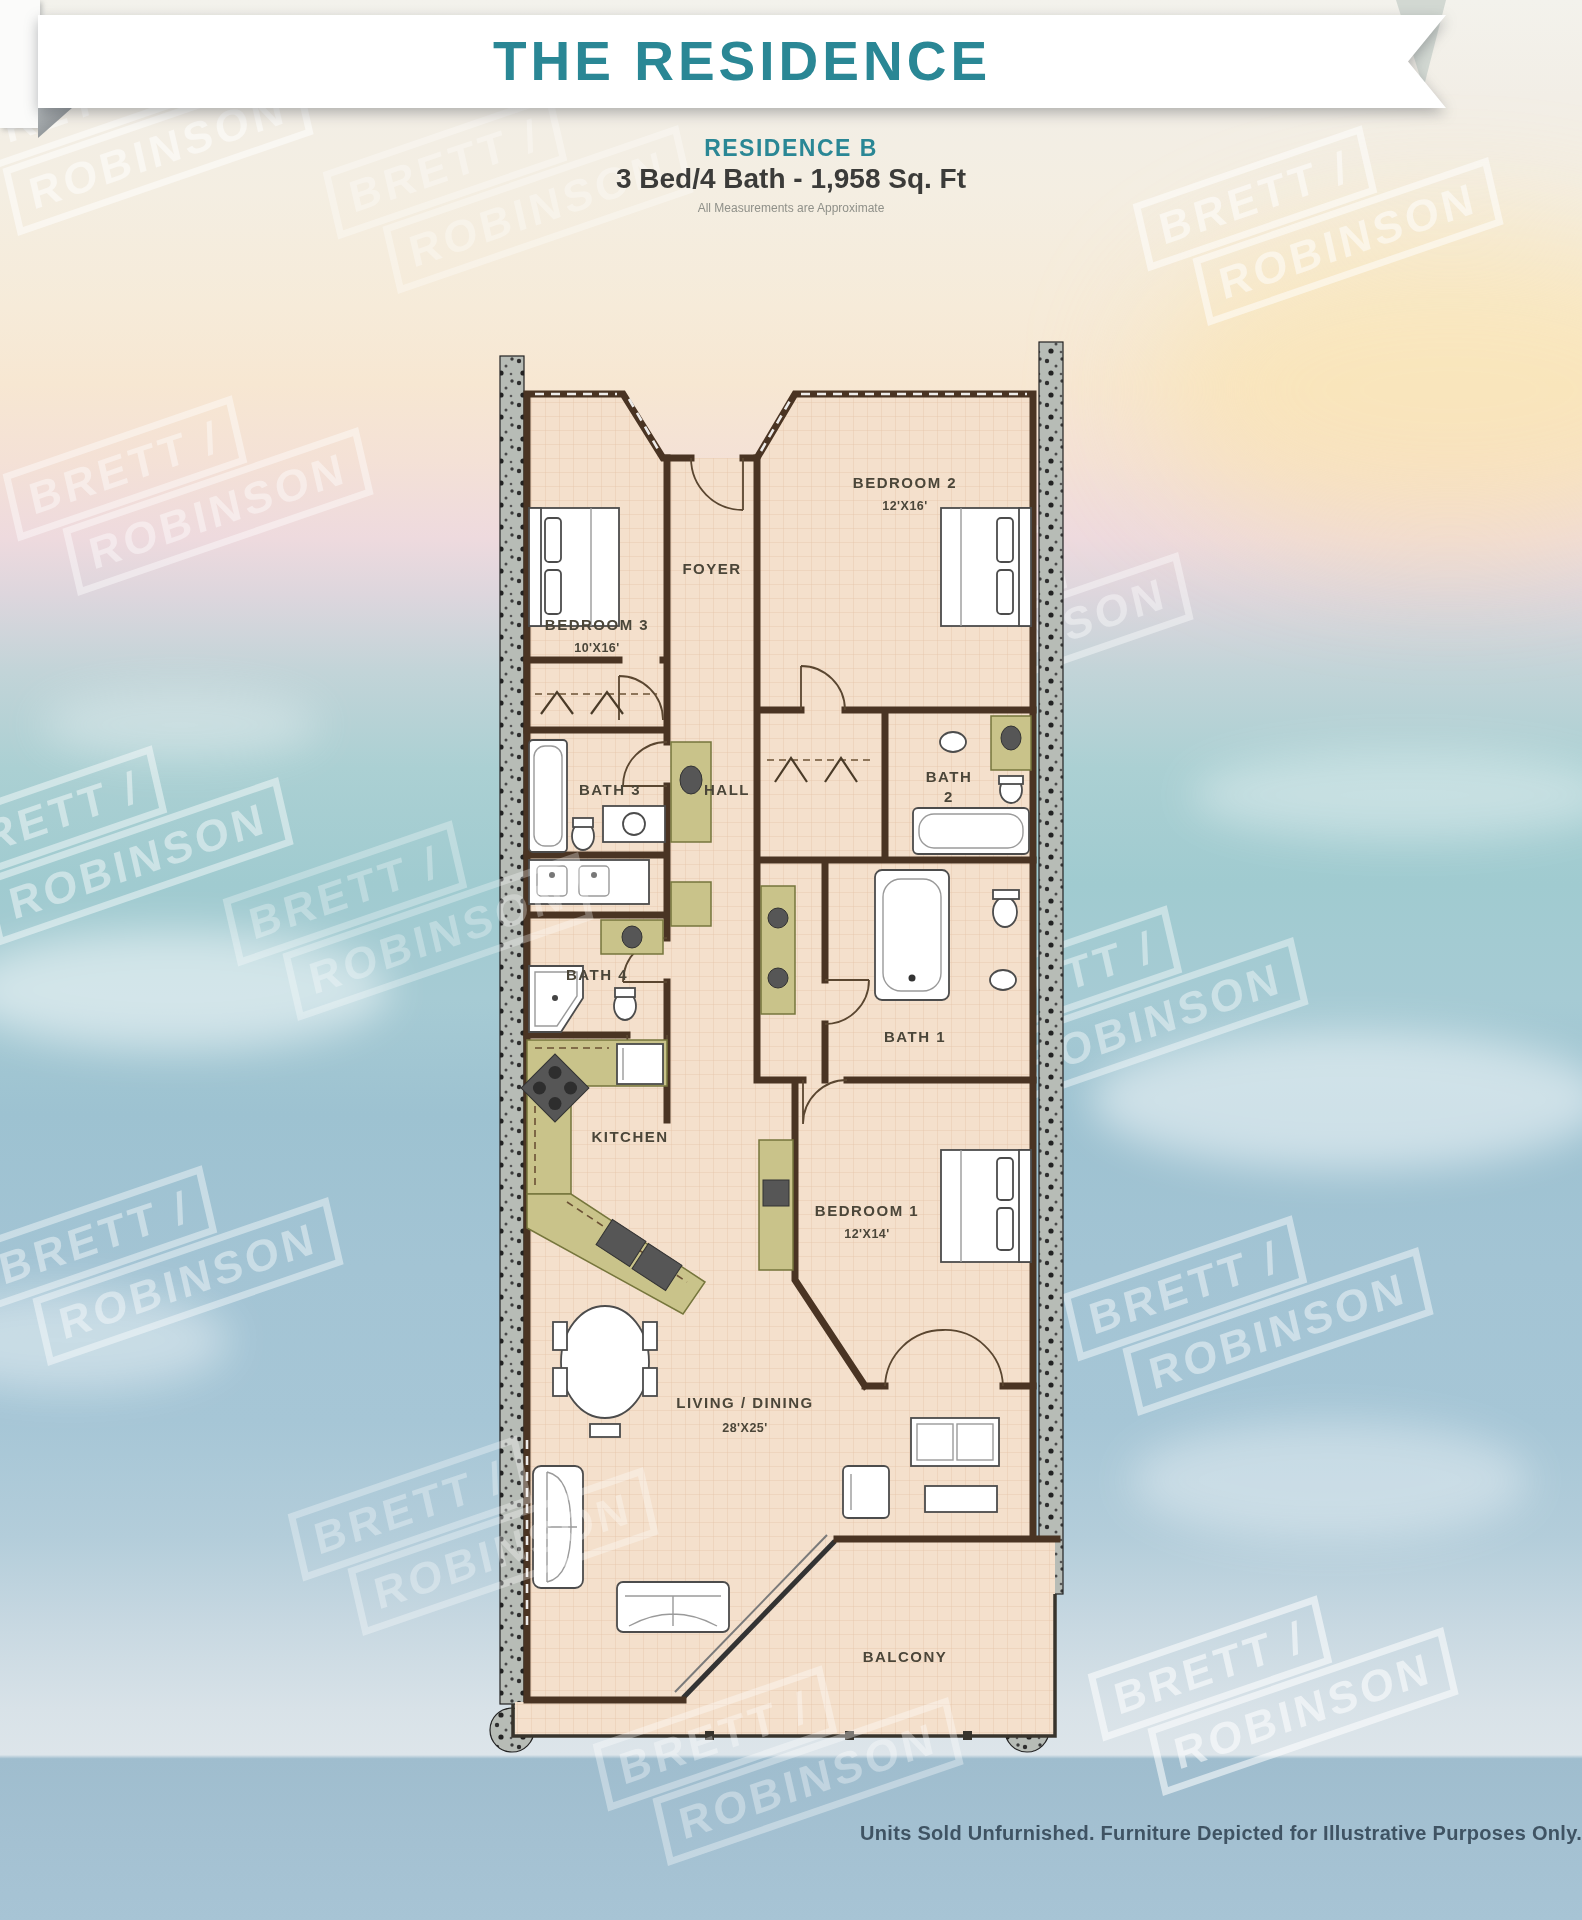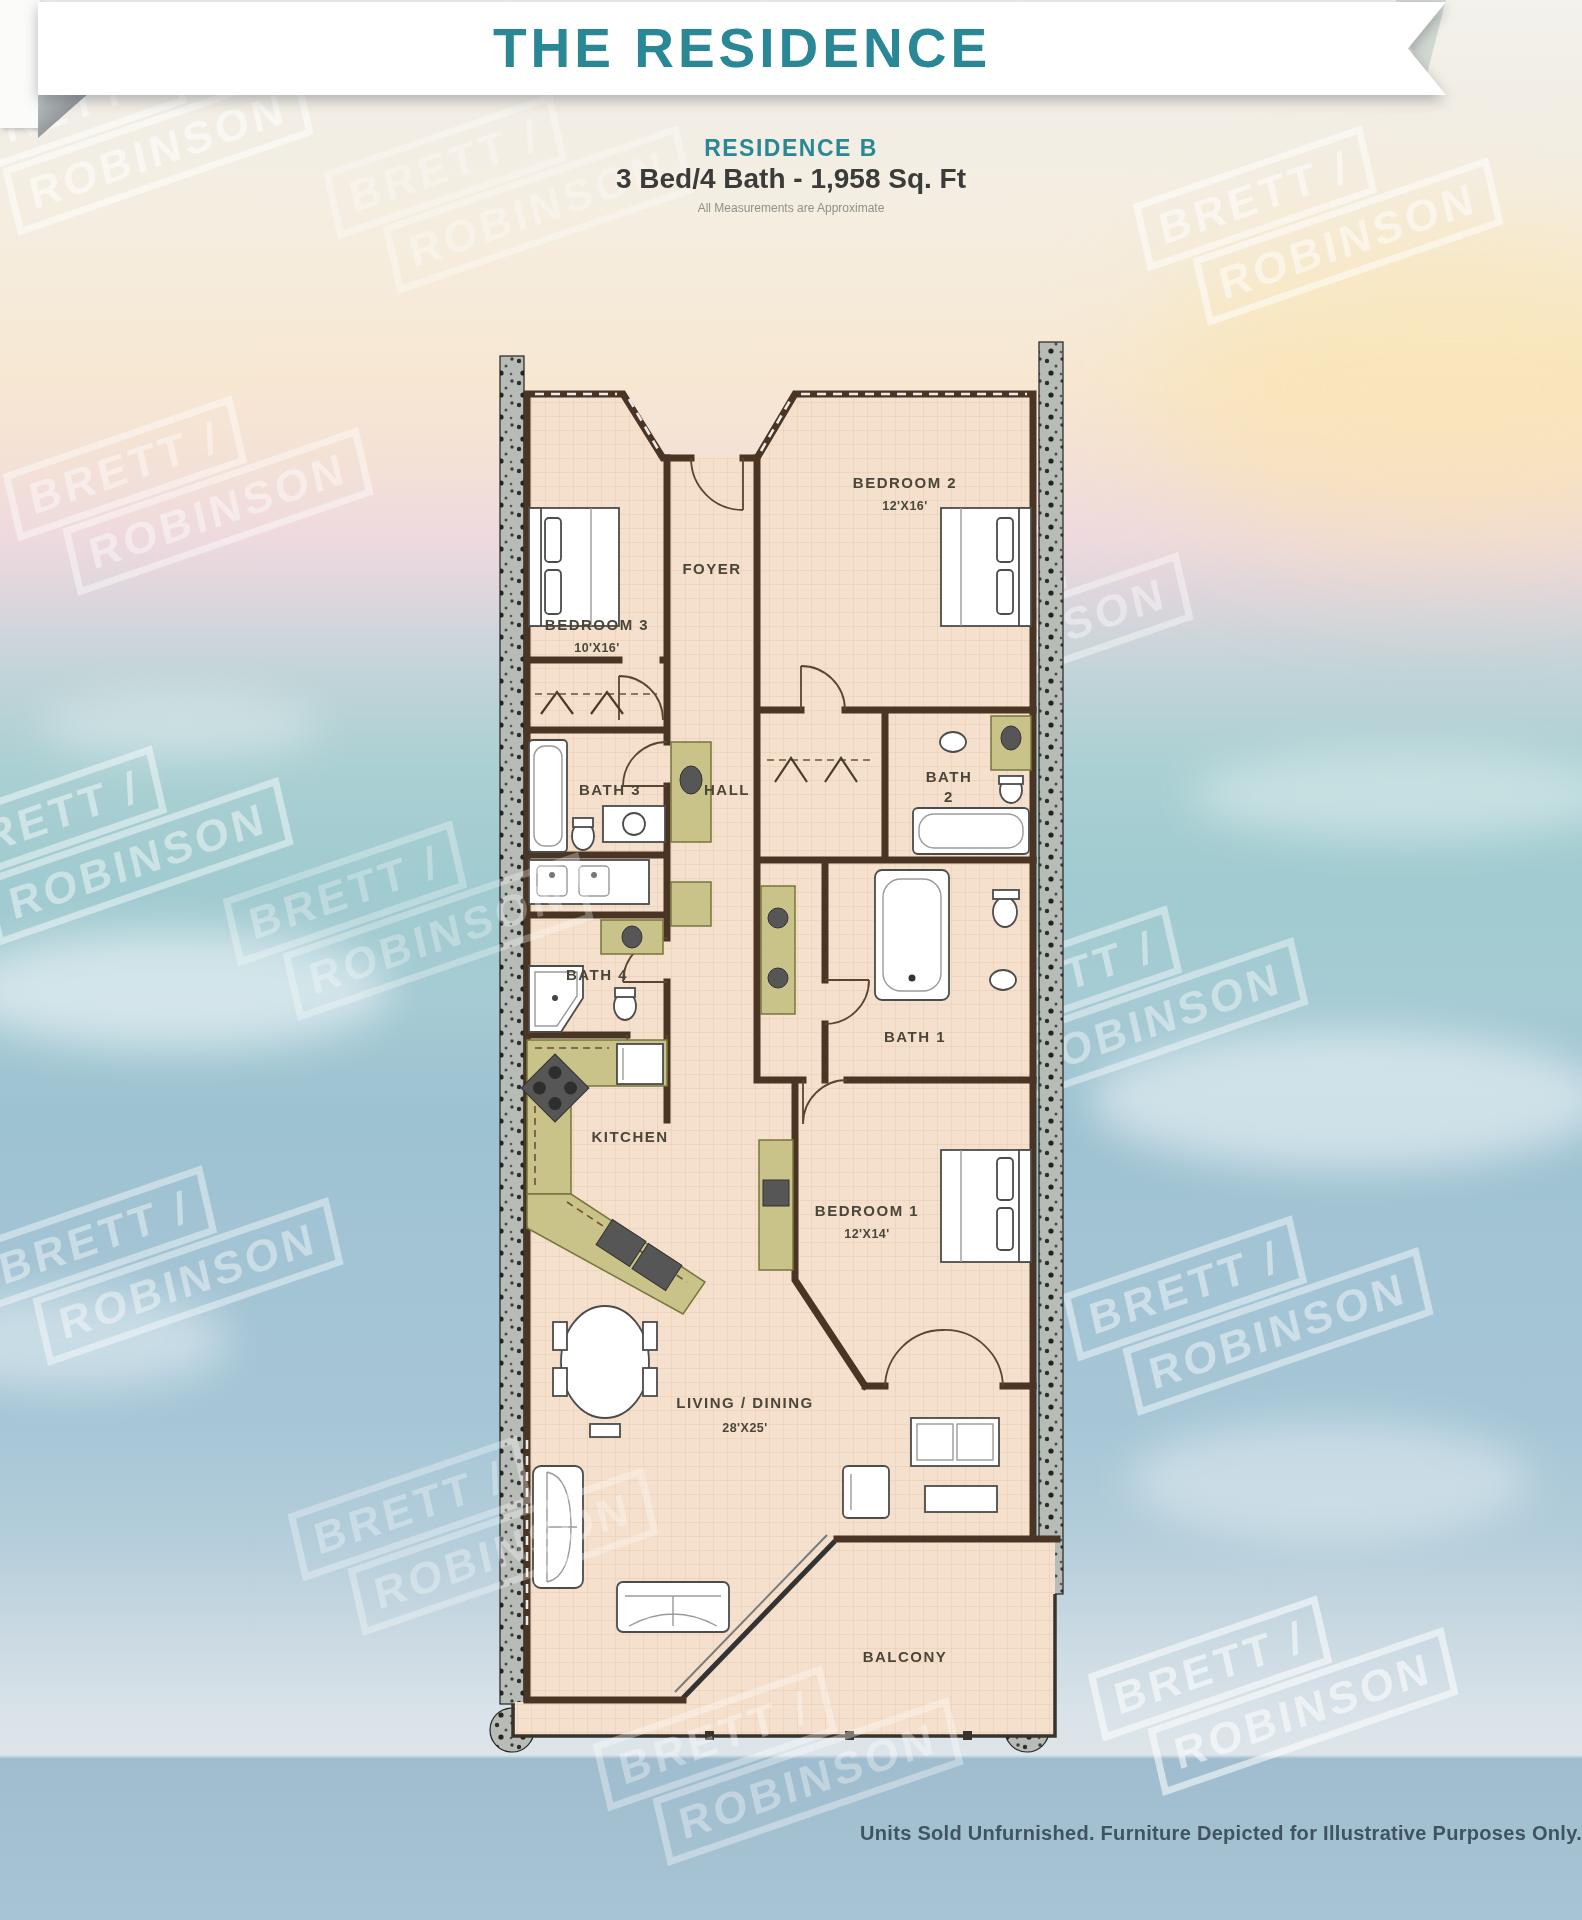--- a/index.html
+++ b/index.html
@@ -27,21 +27,21 @@
               box-shadow:2px 2px 5px rgba(90,95,100,.35);}
   .banner-fold{position:absolute;left:38px;top:92px;width:52px;height:46px;z-index:5;
                background:linear-gradient(135deg,#b9bec0 10%,#71767a 85%);
                clip-path:polygon(0 0,100% 0,0 100%);}
   .banner-backflap{position:absolute;left:1396px;top:0;width:50px;height:88px;background:#d2d8d2;z-index:5;
                clip-path:polygon(0 0,100% 0,55% 100%);}
   .banner-clip{position:absolute;left:38px;top:0;width:1408px;height:93px;z-index:6;
                filter:drop-shadow(0 5px 7px rgba(75,80,88,.4));}
   .banner{width:100%;height:100%;background:#fff;
           clip-path:polygon(0 0,100% 0,calc(100% - 38px) 50%,100% 100%,0 100%);}
-  .banner h1{margin:2px;line-height:93px;text-align:center;font-size:55px;font-weight:700;
+  .banner h1{margin:15px;line-height:93px;text-align:center;font-size:55px;font-weight:700;
              letter-spacing:4px;color:#2a8795;}
 
   
   .subhead{position:absolute;left:0;top:133px;width:100%;text-align:center;z-index:7;}
   .res-name{font-size:23px;font-weight:700;letter-spacing:1.5px;color:#2a8795;line-height:30px;}
   .spec{font-size:28px;font-weight:700;color:#3b3b39;line-height:31px;}
   .spec:first-of-type{margin-top:8px;}
   .note{font-size:12px;color:#8f9089;margin-top:7px;}
 
   

